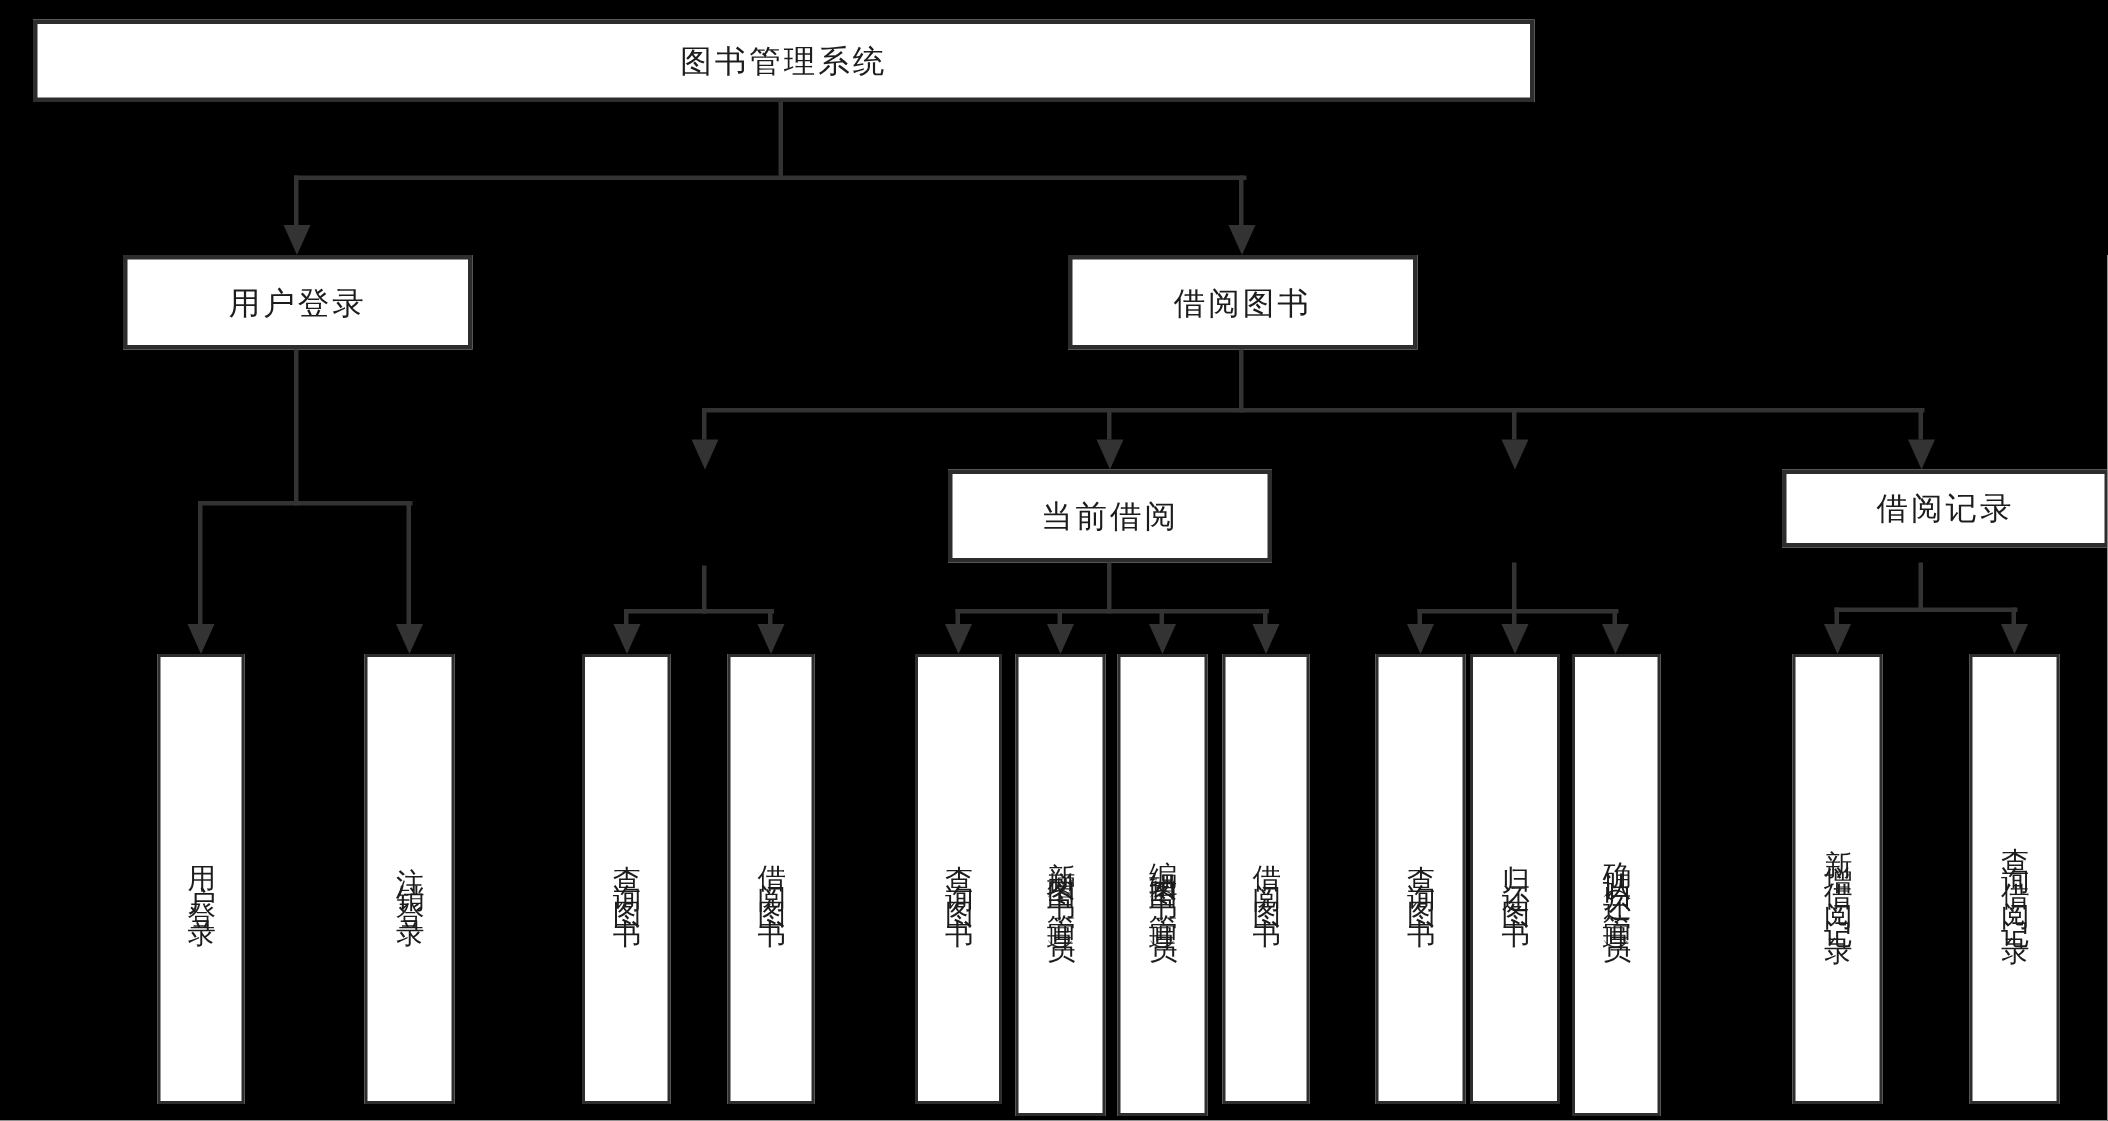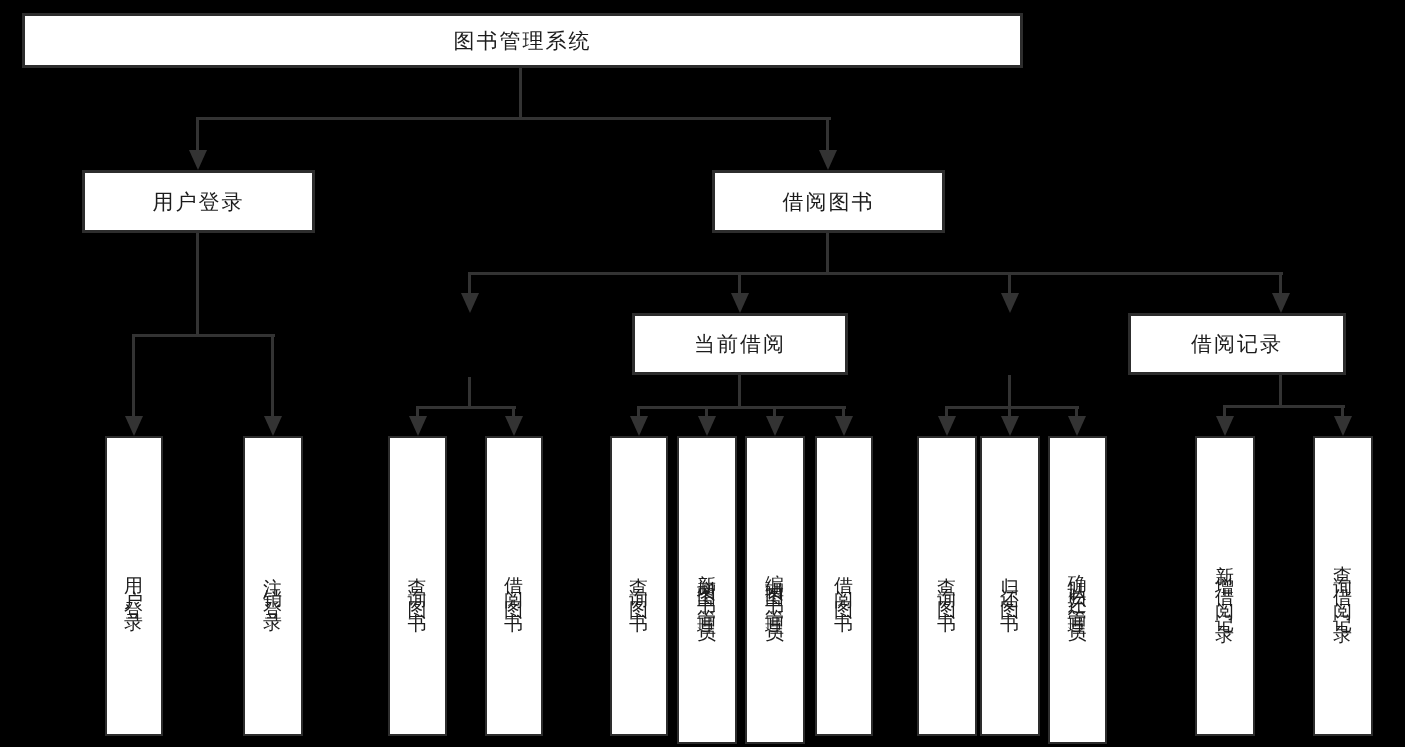--- a/index.html
+++ b/index.html
@@ -28,21 +28,21 @@
   .hl{position:absolute;height:3px;background:#333333;}
   .ar{position:absolute;width:0;height:0;border-left:9px solid transparent;
       border-right:9px solid transparent;border-top:20px solid #333333;}
   
   #n-root{left:22px;top:13px;width:1001px;height:55px;}
   #n-user-login{left:82px;top:170px;width:233px;height:63px;}
   #n-book-mgmt{left:712px;top:170px;width:233px;height:63px;}
   #n-new-book{left:362px;top:313px;width:216px;height:64px;}
   #n-book-borrow{left:632px;top:313px;width:216px;height:62px;}
   #n-current-borrow{left:905px;top:313px;width:210px;height:62px;}
-  #n-borrow-record{left:1128px;top:313px;width:218px;height:62px;}
+  #n-borrow-record{left:1188px;top:313px;width:218px;height:52px;}
   #l-a1{left:105px;width:58px;}
   #l-a2{left:243px;width:60px;}
   #l-b1{left:388px;width:59px;}
   #l-b2{left:485px;width:58px;}
   #l-c1{left:610px;width:58px;}
   #l-c2{left:677px;width:60px;}
   #l-c3{left:745px;width:60px;}
   #l-c4{left:815px;width:58px;}
   #l-d1{left:917px;width:60px;}
   #l-d2{left:980px;width:60px;}

